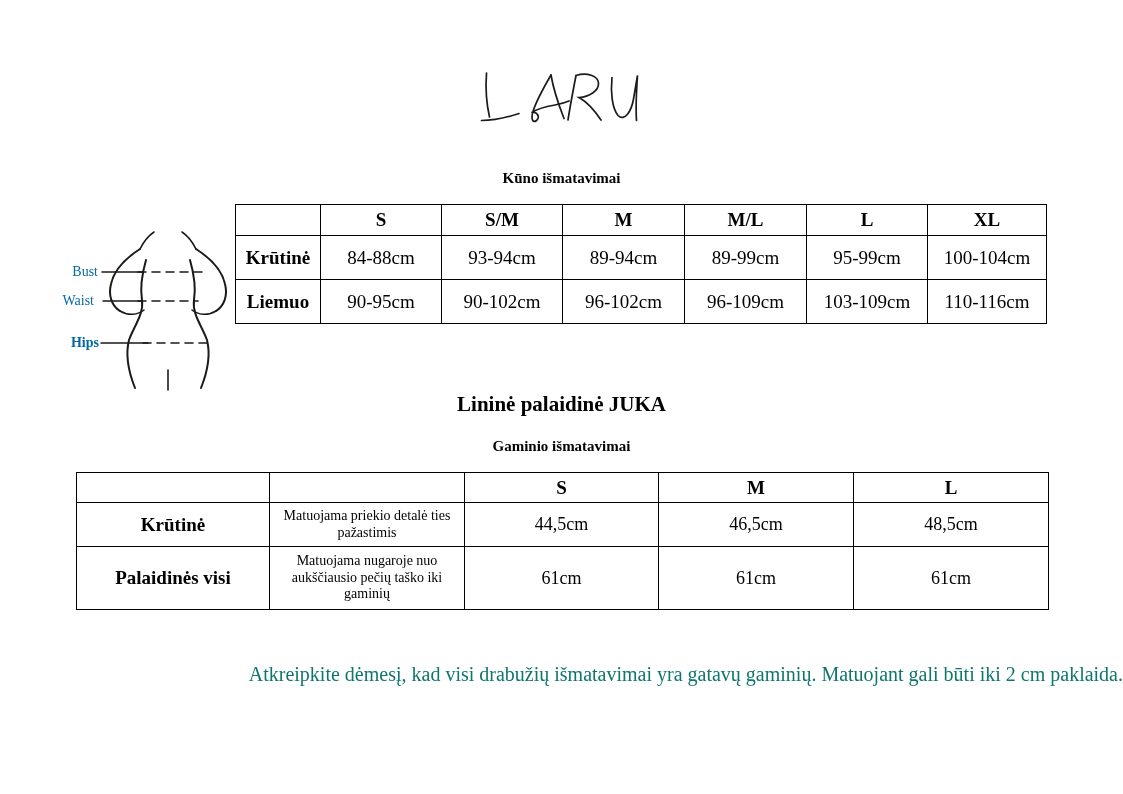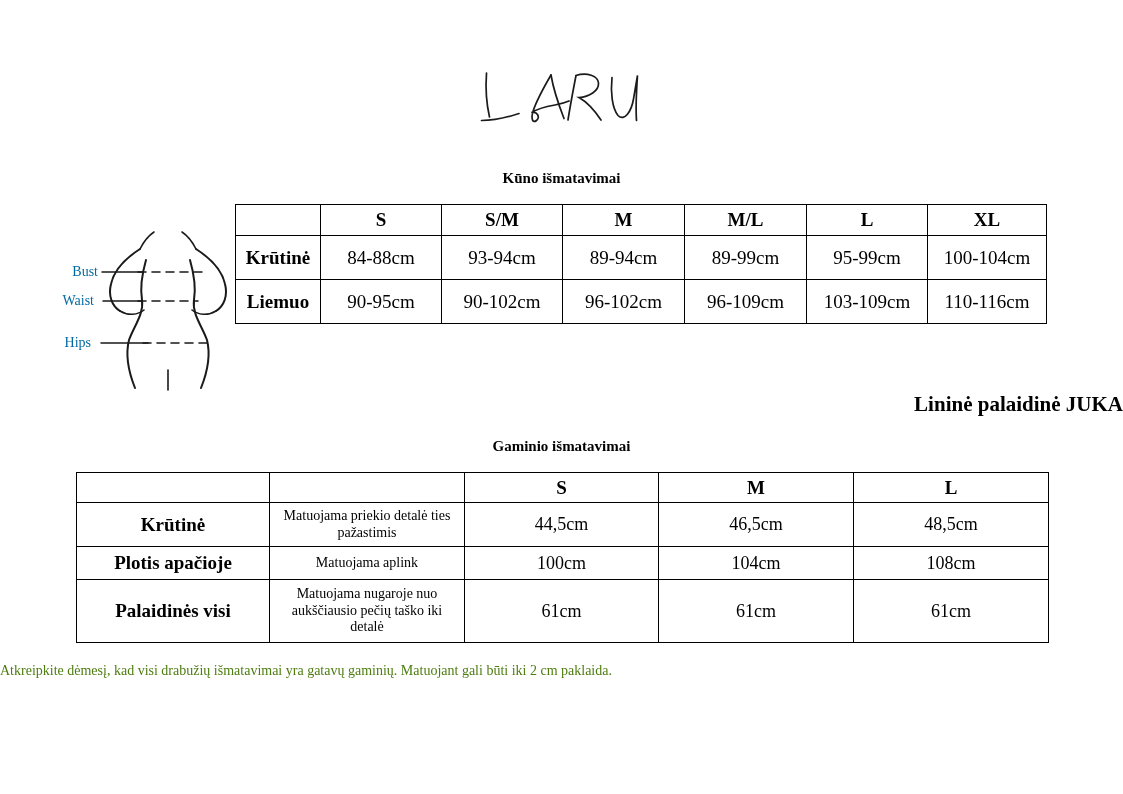--- a/index.html
+++ b/index.html
@@ -7,22 +7,22 @@
   .page {
     position:relative; width:1123px; height:794px; margin:0 auto;
     background:#ffffff; color:#000;
     font-family:"Liberation Serif","DejaVu Serif",serif;
     overflow:hidden;
   }
   .abs { position:absolute; }
 
   
   .h-small { width:100%; text-align:center; font-weight:bold; font-size:15px; }
-  .h-title { width:100%; text-align:right; font-weight:bold; font-size:21px; }
-  .footer-note { width:100%; text-align:left; font-size:14px; color:#4d7c0f; }
+  .h-title { width:100%; text-align:center; font-weight:bold; font-size:21px; }
+  .footer-note { width:100%; text-align:right; font-size:20px; color:#0f766e; }
 
   
   table { border-collapse:collapse; table-layout:fixed; background:#fff; }
   th, td { border:1.5px solid #000; text-align:center; vertical-align:middle; overflow:hidden; }
   th.corner { }
   .t1 th, .t2 th { font-weight:bold; font-size:19px; }
   .t1 td { font-size:19px; }
   .t2 td.val { font-size:18px; }
   .t2 td.desc { font-size:14px; line-height:1.18; padding:2px 12px; }
 
@@ -72,21 +72,21 @@
 
       <path d="M 52,54 L 93,54" stroke-width="1.5"></path>
       <path d="M 88,54 L 156,54" stroke-width="1.6" stroke-dasharray="8 6"></path>
       <path d="M 53,83 L 92,83" stroke-width="1.5"></path>
       <path d="M 88,83 L 148,83" stroke-width="1.6" stroke-dasharray="8 6"></path>
       <path d="M 51,125 L 98,125" stroke-width="1.5"></path>
       <path d="M 93,125 L 161,125" stroke-width="1.6" stroke-dasharray="8 6"></path>
     </svg>
     <span class="fig-label" style="right:157px; top:46px;">Bust</span>
     <span class="fig-label" style="right:161px; top:75px;">Waist</span>
-    <span class="fig-label" style="right:164px; top:117px;">Hips</span>
+    <span class="fig-label" style="right:156px; top:117px;font-weight:bold;">Hips</span>
   </div>
 
   <table class="t1 abs" style="left:235px; top:204px; width:811px;">
     <colgroup>
       <col style="width:85px">
         <col style="width:121px">
         <col style="width:121px">
       <col style="width:122px">
         <col style="width:122px">
         <col style="width:121px">
@@ -146,30 +146,23 @@
       </tr>
     </thead>
     <tbody>
       <tr style="height:44px">
         <th>Krūtinė</th>
         <td class="desc">Matuojama priekio detalė ties pažastimis</td>
         <td class="val">44,5cm</td>
         <td class="val">46,5cm</td>
         <td class="val">48,5cm</td>
       </tr>
-      <tr style="height:33px">
-        <th>Plotis apačioje</th>
-        <td class="desc">Matuojama aplink</td>
-        <td class="val">100cm</td>
-        <td class="val">104cm</td>
-        <td class="val">108cm</td>
-      </tr>
       <tr style="height:63px">
         <th>Palaidinės visi</th>
-        <td class="desc">Matuojama nugaroje nuo aukščiausio pečių taško iki detalė</td>
+        <td class="desc">Matuojama nugaroje nuo aukščiausio pečių taško iki gaminių</td>
         <td class="val">61cm</td>
         <td class="val">61cm</td>
         <td class="val">61cm</td>
       </tr>
     </tbody>
   </table>
 
   <div class="abs footer-note" style="left:0; top:663px;">Atkreipkite dėmesį, kad visi drabužių išmatavimai yra gatavų gaminių. Matuojant gali būti iki 2 cm paklaida.</div>
 
 </div>

